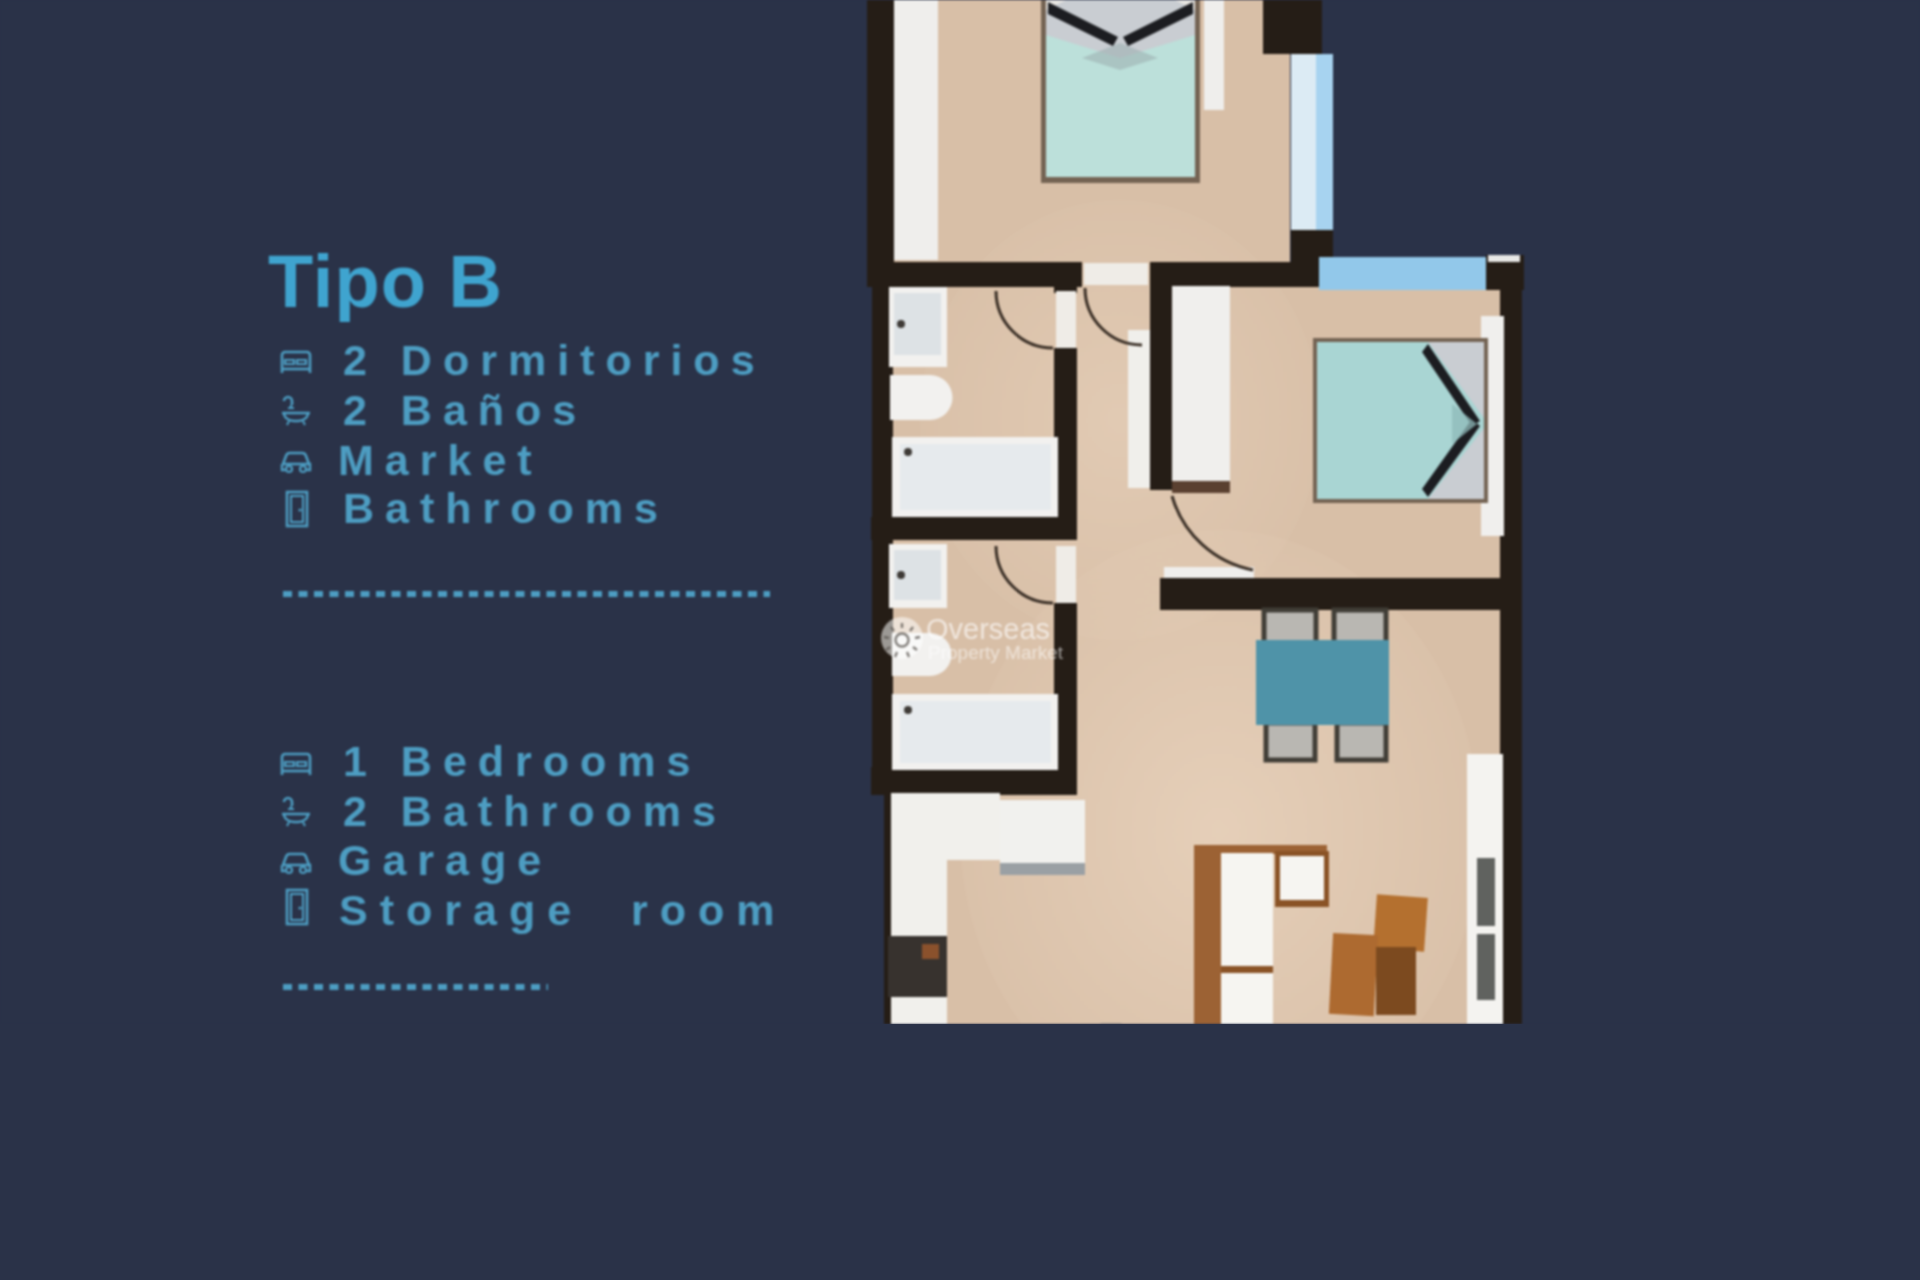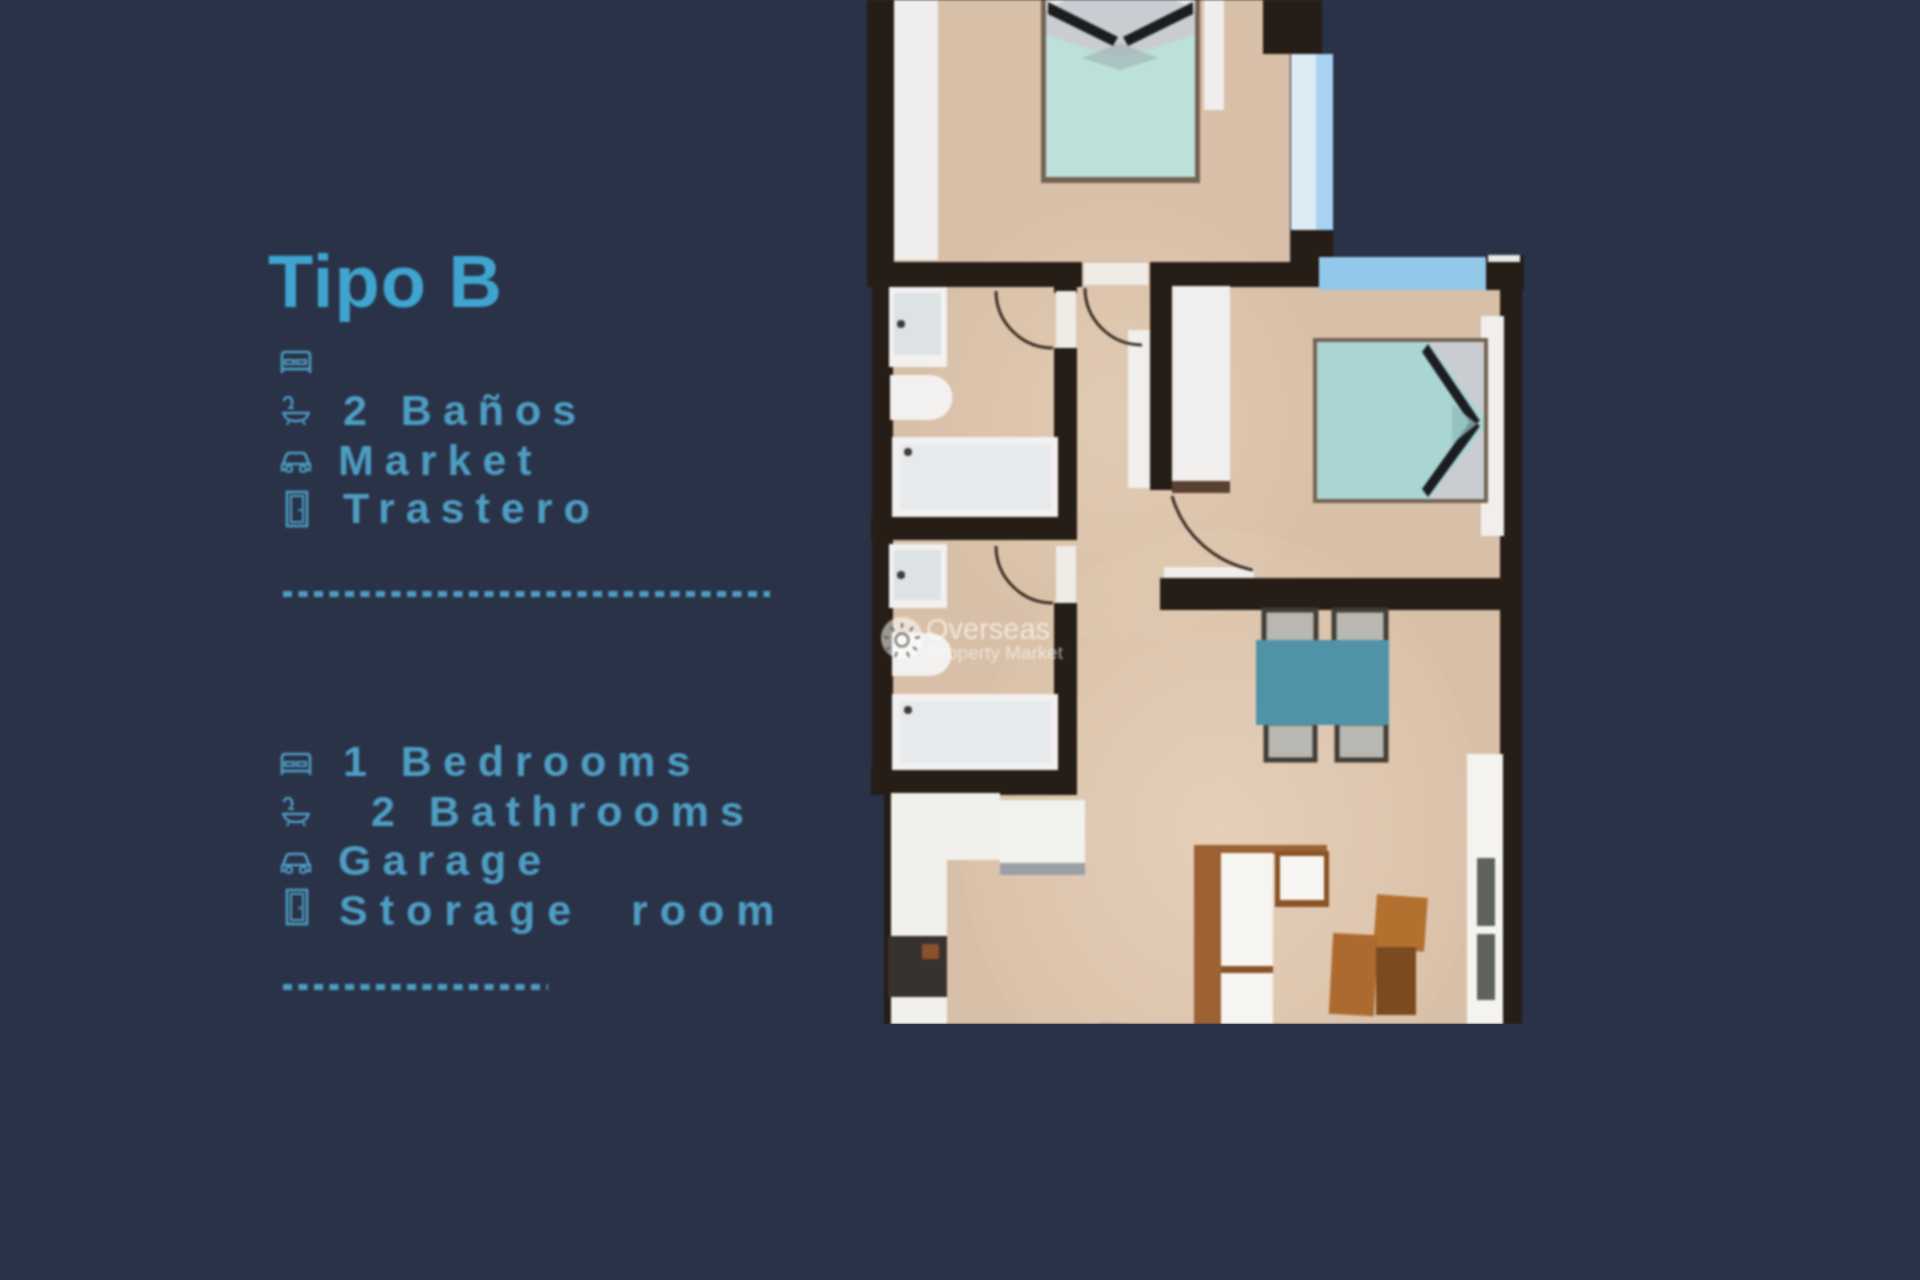--- a/index.html
+++ b/index.html
@@ -6,26 +6,27 @@
   #page{position:relative;width:1920px;height:1024px;background:#2a3248;overflow:hidden;
         font-family:"Liberation Sans", sans-serif;filter:blur(0.8px);}
   .hd{position:absolute;color:#3fa4cf;font-weight:bold;font-size:74px;line-height:1;letter-spacing:1px;}
   .it{position:absolute;color:#4d9dc2;font-weight:bold;font-size:43px;line-height:1;letter-spacing:11px;white-space:pre;}
 </style>
 </head>
 <body>
 <div id="page">
 
   <div class="hd" style="left:268px;top:245px;">Tipo B</div>
+  <div class="it" style="left:343px;top:339px;">2 Dormitorios</div>
   <div class="it" style="left:343px;top:389px;">2 Baños</div>
   <div class="it" style="left:338px;top:439px;">Market</div>
-  <div class="it" style="left:343px;top:487px;">Trastero</div>
+  <div class="it" style="left:343px;top:487px;">Bathrooms</div>
 
   <div class="it" style="left:343px;top:740px;">1 Bedrooms</div>
-  <div class="it" style="left:343px;top:790px;margin-left:28px;">2 Bathrooms</div>
+  <div class="it" style="left:343px;top:790px;">2 Bathrooms</div>
   <div class="it" style="left:338px;top:839px;">Garage</div>
   <div class="it" style="left:339px;top:889px;letter-spacing:12px;">Storage  room</div>
 
   <svg id="icons" style="position:absolute;left:0;top:0;" width="1920" height="1280">
     <defs>
       <g id="i-bed" fill="none" stroke="#4d9dc2" stroke-width="2.6">
         <path d="M1 22 V8 a3 3 0 0 1 3-3 h22 a3 3 0 0 1 3 3 v14"></path>
         <path d="M1 22 h28"></path>
         <path d="M4 13 h9 v4 h-9 z M16 13 h9 v4 h-9 z" stroke-width="2.2"></path>
         <path d="M1 22 v4 M29 22 v4"></path>

